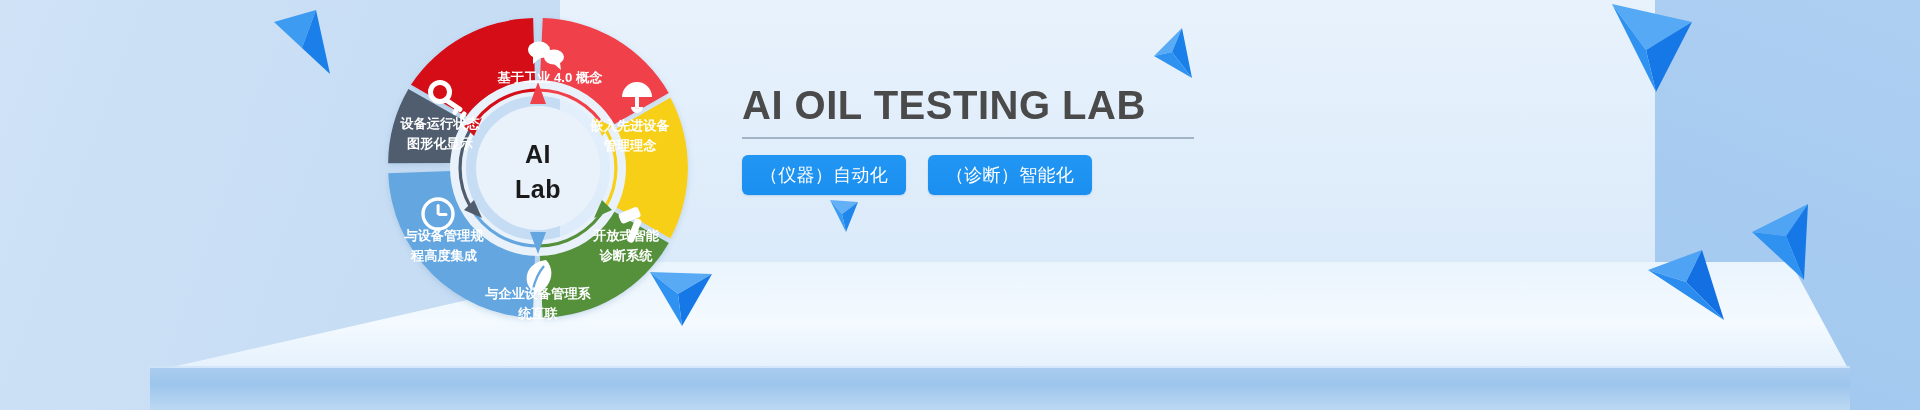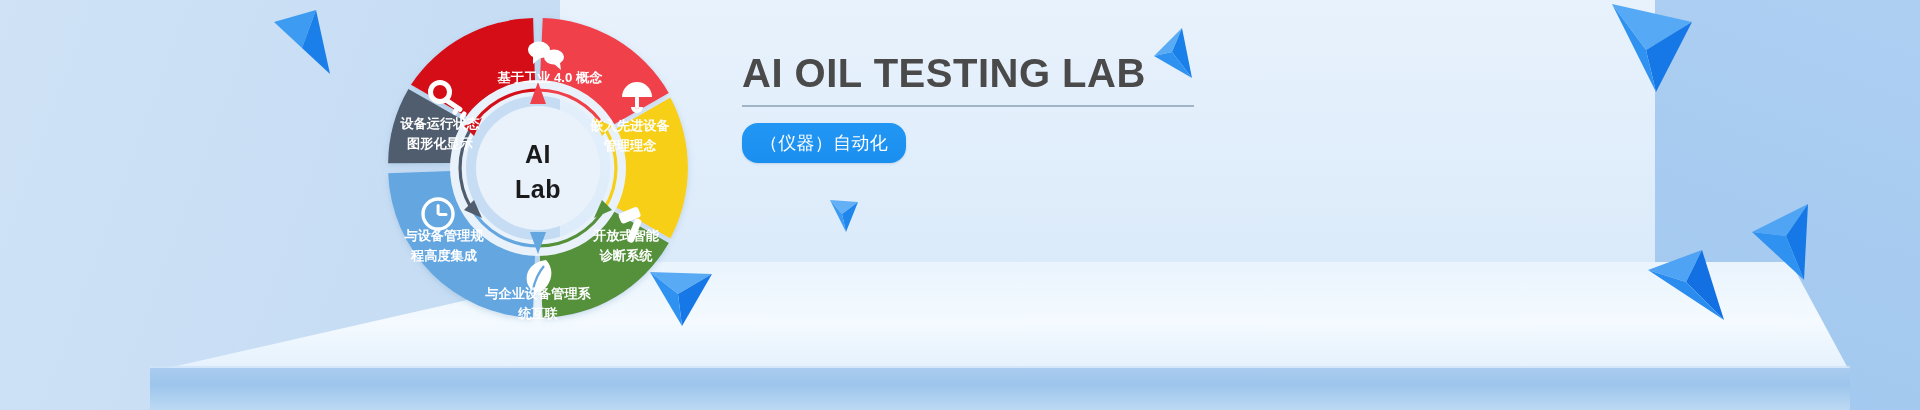--- a/index.html
+++ b/index.html
@@ -60,37 +60,38 @@
   }
 
   
   #content{
     position:absolute;left:742px;top:52px;width:800px;
   }
   .title-en{
     font-size:40px;font-weight:bold;color:#4a4a4a;
     letter-spacing:.5px;line-height:1.06;white-space:nowrap;
     font-family:"Liberation Sans","DejaVu Sans",sans-serif;
+    margin-top:32px;
   }
   .title-cn{
     font-size:39px;font-weight:bold;color:#4a4a4a;
     letter-spacing:1px;line-height:1.18;white-space:nowrap;margin-top:2px;
     font-family:"DejaVu Sans","Liberation Sans",sans-serif;
   }
   .divider{
     margin-top:11px;width:452px;height:2px;
     background:#8aa0b4;opacity:.75;
   }
   .pill-grid{
     margin-top:16px;display:grid;
     grid-template-columns:164px 164px;
     gap:12px 22px;width:360px;
   }
   .pill{
-    height:40px;border-radius:16px;
+    height:40px;border-radius:6px;
     background:linear-gradient(180deg,#2196f3 0%,#1b8ff0 100%);
     color:#ffffff;font-size:18px;font-weight:normal;
     display:flex;align-items:center;justify-content:center;
     letter-spacing:.3px;white-space:nowrap;
     font-family:"DejaVu Sans","Liberation Sans",sans-serif;
     box-shadow:0 1px 2px rgba(30,90,160,.18);
   }
 </style>
 </head>
 <body>
@@ -258,16 +259,17 @@
       <text class="seg-label" x="62" y="140">图形化显示</text>
     </svg>
   </div>
 
   <div id="content">
     <div class="title-en">AI OIL TESTING LAB</div>
     <div class="divider"></div>
 
     <div class="pill-grid">
       <div class="pill">（仪器）自动化</div>
+      <div class="pill">（诊断）智能化</div>
     </div>
   </div>
 
 </div>
 
 </body></html>

